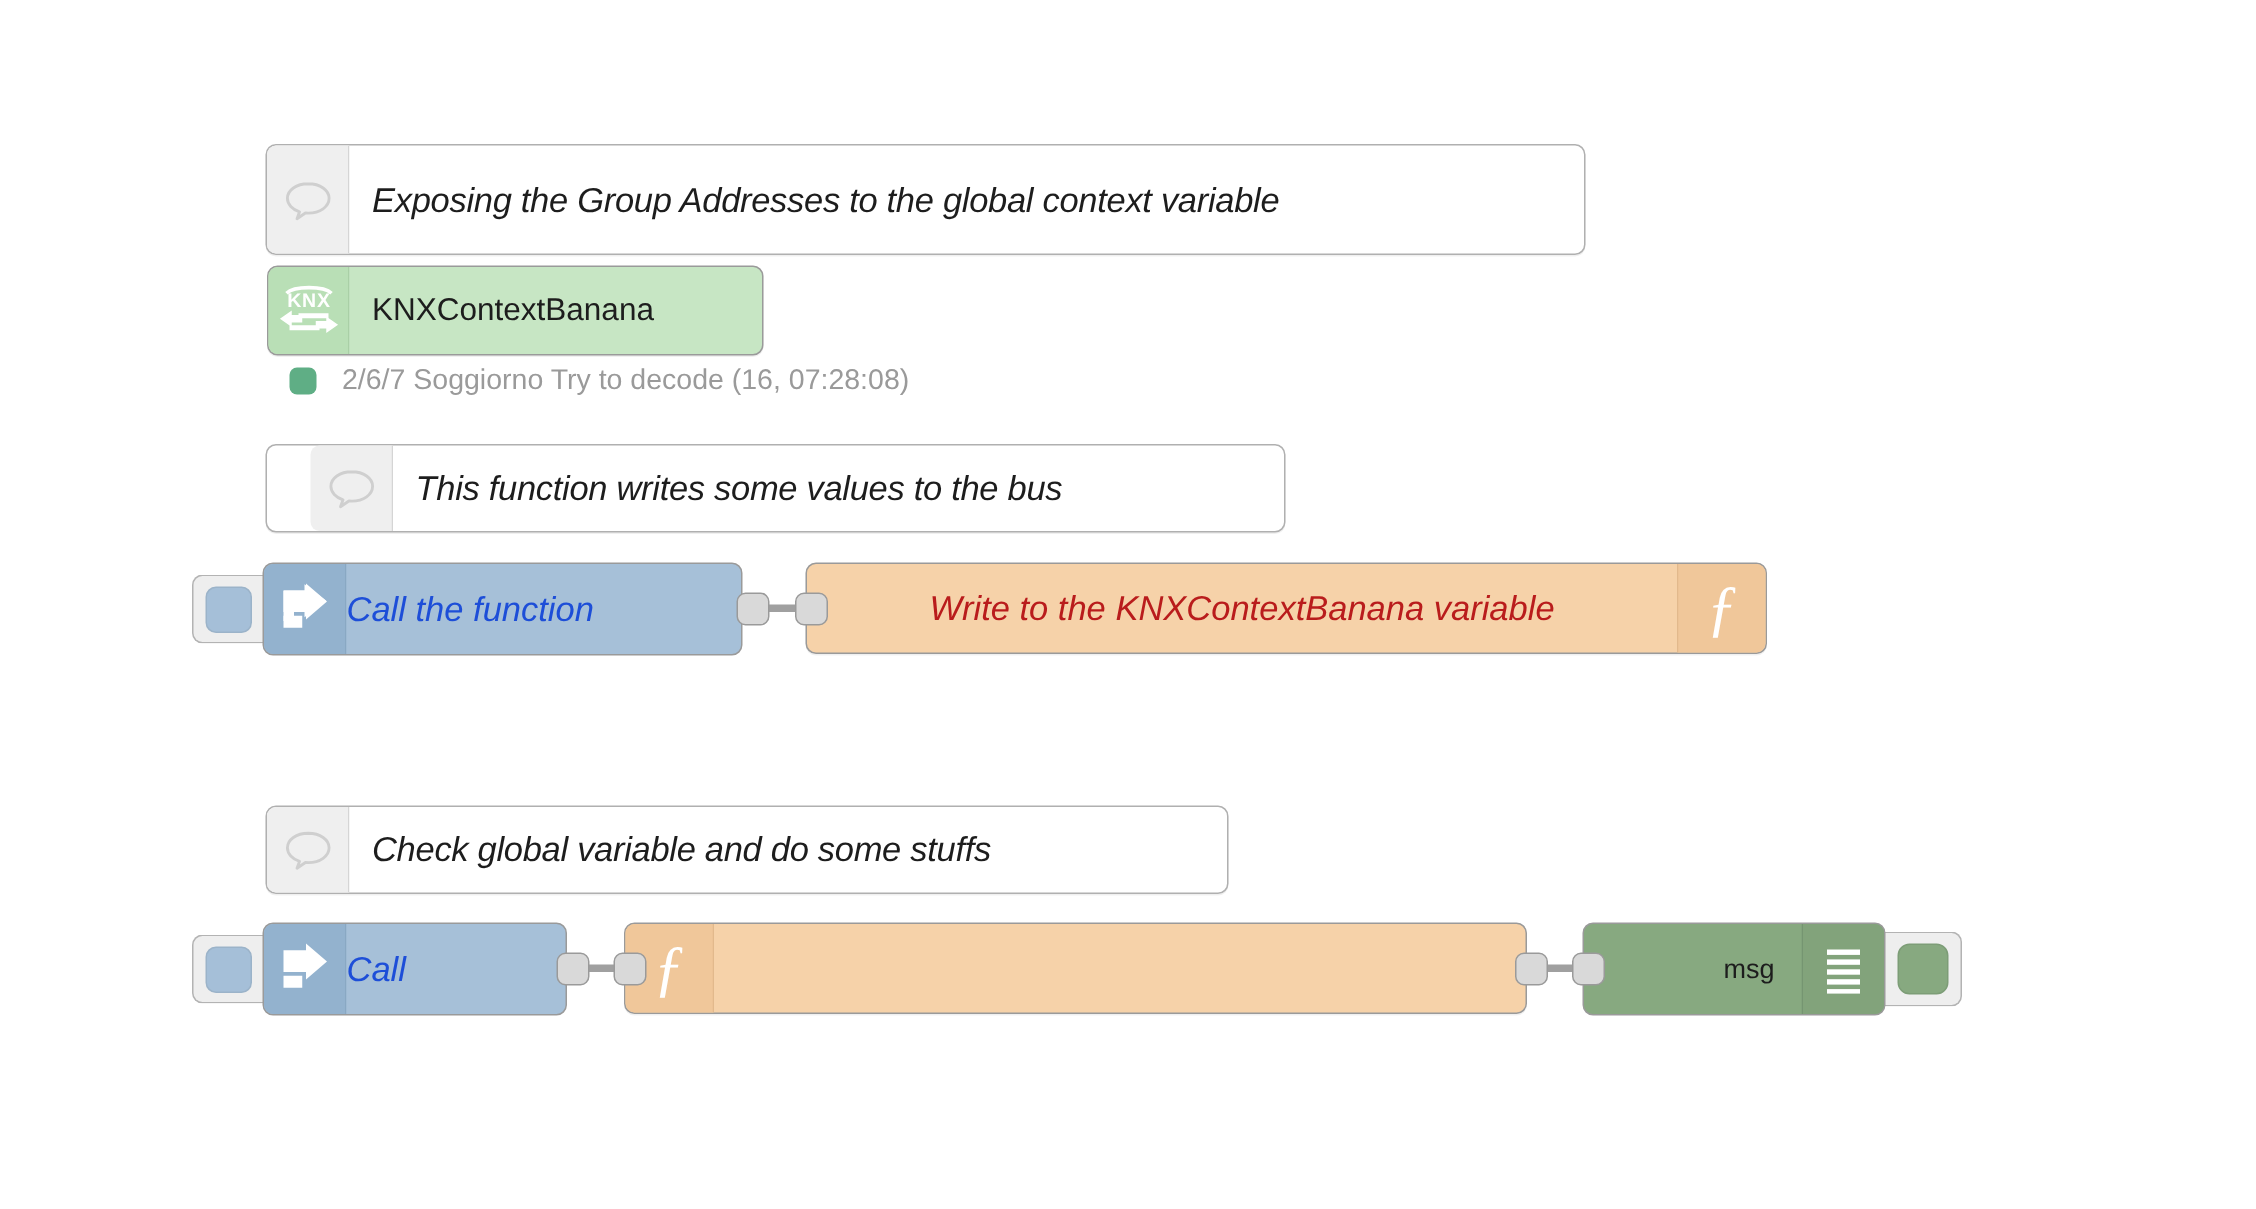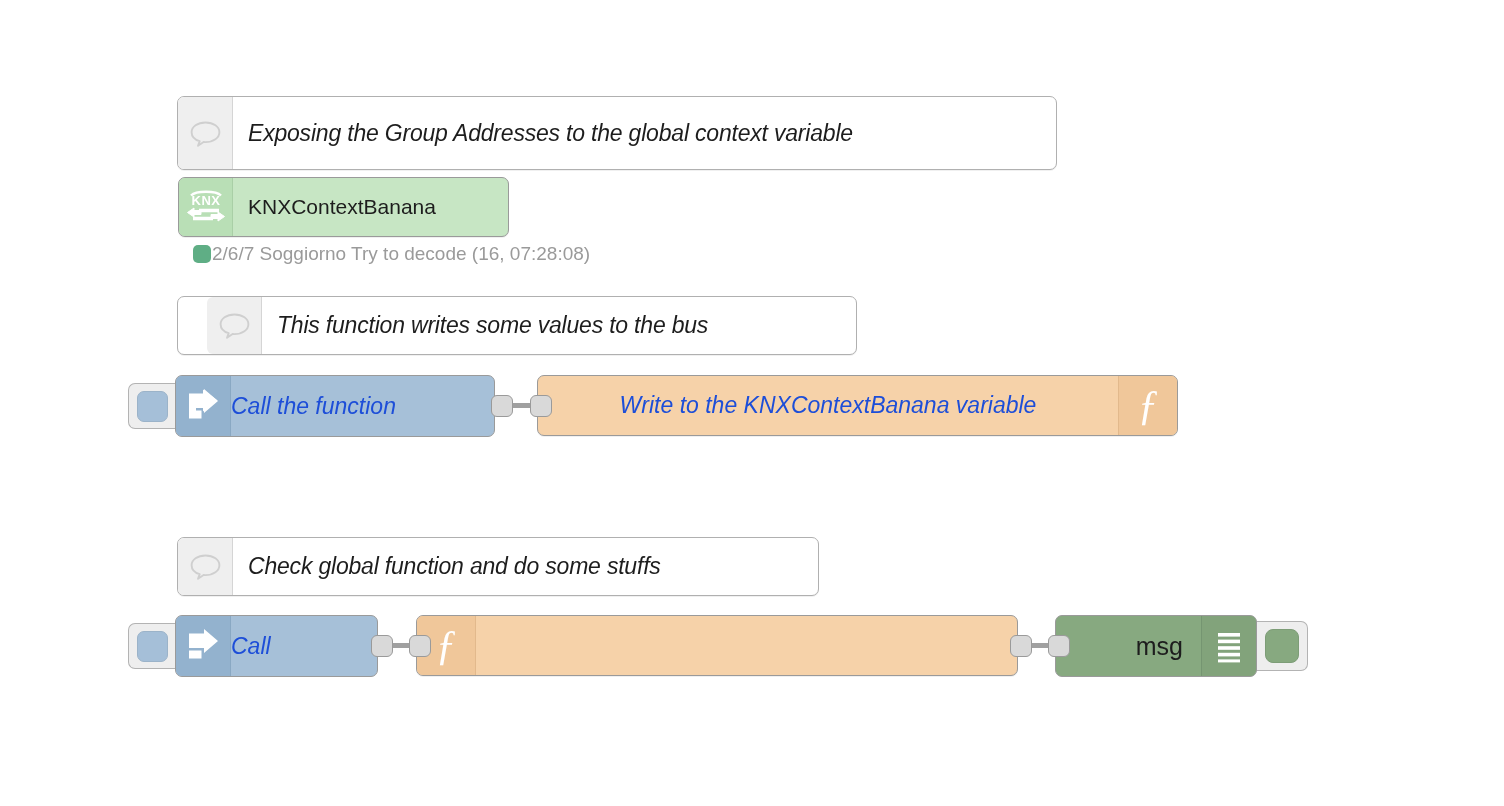--- a/index.html
+++ b/index.html
@@ -80,21 +80,21 @@
     font-size: 21px;
     color: #1d1d1d;
     white-space: nowrap;
   }
 
   
   .status {
     position: absolute;
     display: flex;
     align-items: center;
-    gap: 1px;
+    gap: 17px;
     font-size: 19px;
     color: #9a9a9a;
     white-space: nowrap;
   }
   .status .dot {
     width: 18px;
     height: 18px;
     border-radius: 5px;
     background: #5fae85;
     flex: 0 0 18px;
@@ -171,21 +171,21 @@
   .func .icon-cell.left  { border-right: 1px solid #e2b98c; border-radius: 6px 0 0 6px; }
   .func .icon-cell.right { border-left: 1px solid #e2b98c;  border-radius: 0 6px 6px 0; }
   .func .label {
     flex: 1 1 auto;
     display: flex;
     align-items: center;
     justify-content: center;
     padding: 4px 18px;
     font-style: italic;
     font-size: 23px;
-    color: #1d4ed8;
+    color: #b91c1c;
     white-space: nowrap;
   }
 
   
   .debug-wrap { position: absolute; display: flex; align-items: center; }
   .debug-node {
     position: relative;
     box-sizing: border-box;
     height: 62px;
     background: #87a980;
@@ -194,21 +194,21 @@
     display: flex;
     align-items: stretch;
     z-index: 2;
   }
   .debug-node .label {
     flex: 1 1 auto;
     display: flex;
     align-items: center;
     justify-content: flex-end;
     padding-right: 18px;
-    font-size: 25px;
+    font-size: 18px;
     color: #1d1d1d;
     white-space: nowrap;
   }
   .debug-node .icon-cell {
     width: 54px;
     flex: 0 0 54px;
     background: #82a37b;
     border-left: 1px solid #759571;
     border-radius: 0 6px 6px 0;
     display: flex;
@@ -331,21 +331,21 @@
   </div>
 
   <div class="node comment" style="left:177px; top:537px; width:642px; height:59px;">
     <div class="icon-cell">
       <svg width="33" height="29" viewBox="0 0 33 29" aria-hidden="true">
         <path d="M16.5 3.5 C8.6 3.5 2.6 7.8 2.6 13.2 C2.6 17.2 5.9 20.7 10.7 22.2
                  L9.0 26.8 L14.6 23.0 C15.2 23.05 15.85 23.1 16.5 23.1
                  C24.4 23.1 30.4 18.7 30.4 13.2 C30.4 7.8 24.4 3.5 16.5 3.5 Z" fill="none" stroke="#cfcfcf" stroke-width="1.9" stroke-linejoin="round"></path>
       </svg>
     </div>
-    <div class="label">Check global function and do some stuffs</div>
+    <div class="label">Check global variable and do some stuffs</div>
   </div>
 
   <div class="inject-wrap" style="left:128px; top:615px;">
     <div class="inject-btn">
       <span class="knob"></span>
     </div>
     <div class="inject-node" style="width:203px;">
       <div class="icon-cell">
         <svg width="34" height="36" viewBox="0 0 34 36" aria-hidden="true">
           <path d="M3 5.5 L18 5.5 L18 1 L32 13 L18 25 L18 20 L3 20 Z" fill="#ffffff"></path>

